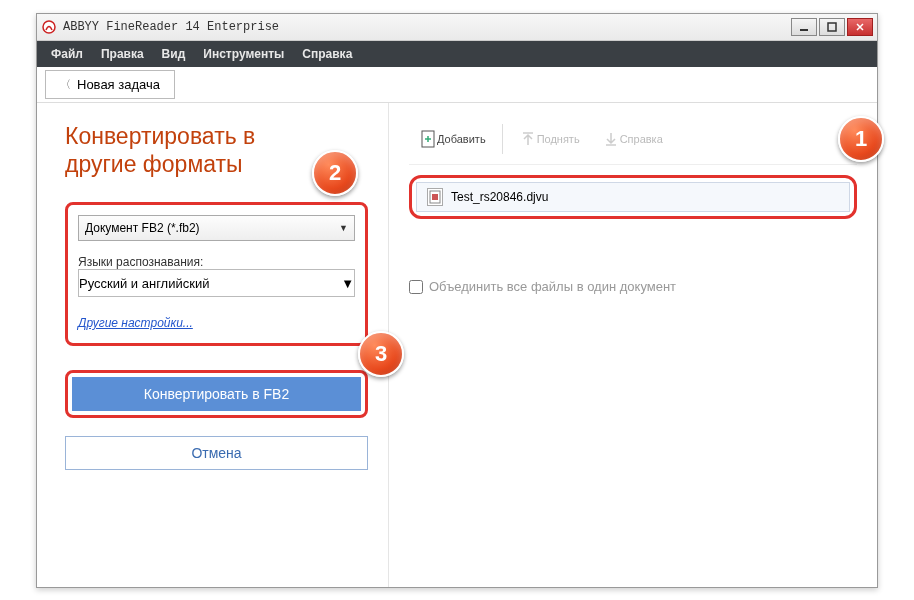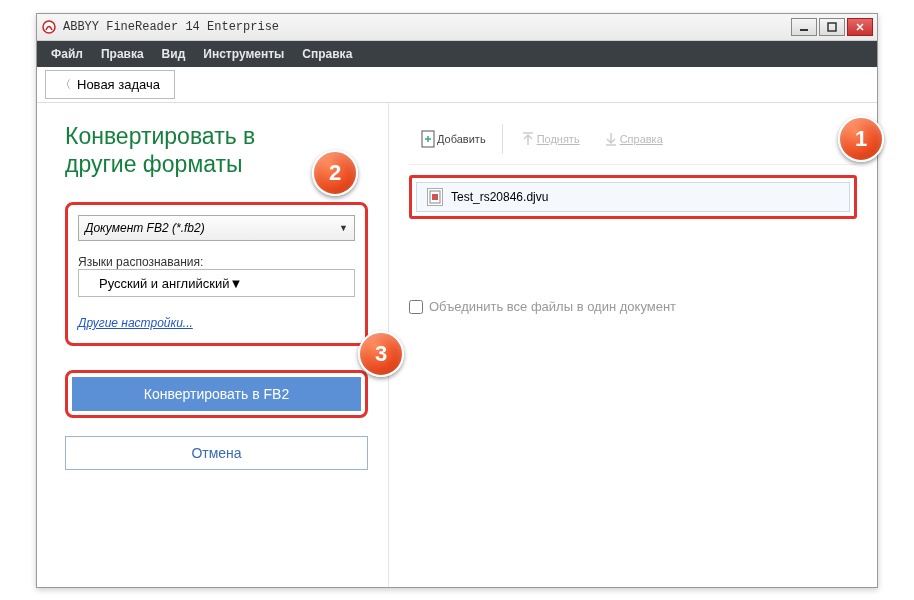--- a/index.html
+++ b/index.html
@@ -18,43 +18,43 @@
 .menu-item { color: #e8e8e8; font-size: 12px; padding: 4px 8px; cursor: pointer; font-weight: bold; }
 
 .toolbar-row { height: 36px; border-bottom: 1px solid #ddd; display: flex; align-items: center; padding: 0 8px; }
 .new-task-btn { border: 1px solid #bbb; background: #fff; padding: 6px 14px; font-size: 13px; cursor: pointer; display: flex; align-items: center; gap: 6px; }
 .chev { font-size: 11px; color: #666; }
 
 .body-area { display: flex; height: calc(100% - 27px - 26px - 36px); }
 .left-panel { width: 352px; padding: 20px 20px 20px 28px; border-right: 1px solid #e5e5e5; position: relative; }
 .right-panel { flex: 1; padding: 10px 20px; position: relative; }
 
-.heading { font-size: 23px; font-weight: 300; color: #15803d; line-height: 1.2; margin-bottom: 24px; }
+.heading { font-size: 23px; font-weight: 300; color: #c2410c; line-height: 1.2; margin-bottom: 24px; }
 
 .form-block { border: 3px solid #e2322d; border-radius: 8px; padding: 10px 10px 12px 10px; margin-bottom: 24px; position: relative; }
-.dropdown { width: 100%; height: 26px; border: 1px solid #aaa; background: linear-gradient(#fdfdfd,#eee); font-size: 12px; padding: 0 6px; display: flex; align-items: center; justify-content: space-between; cursor: pointer; margin-bottom: 14px; font-style: italic; }
+.dropdown { width: 100%; height: 26px; border: 1px solid #aaa; background: linear-gradient(#fdfdfd,#eee); font-size: 12px; padding: 0 6px; display: flex; align-items: center; justify-content: space-between; cursor: pointer; margin-bottom: 14px; }
 .dropdown .arrow { font-size: 9px; color: #333; }
 .field-label { font-size: 12px; color: #333; margin-bottom: 0; }
-.select-white { width: 100%; height: 28px; border: 1px solid #bbb; background: #fff; font-size: 13px; padding: 0 20px; display: flex; align-items: center; cursor: pointer; margin-bottom: 16px; }
+.select-white { width: 100%; height: 28px; border: 1px solid #bbb; background: #fff; font-size: 13px; padding: 0 0; display: flex; align-items: center; justify-content: space-between; cursor: pointer; margin-bottom: 16px; }
 .link { font-size: 12px; color: #2255cc; text-decoration: underline; cursor: pointer; font-style: italic; }
 
 .btn-block { border: 3px solid #e2322d; border-radius: 8px; padding: 4px; margin-bottom: 12px; }
 .btn-primary { width: 100%; height: 34px; background: #5b8fd6; color: #fff; border: none; font-size: 14px; cursor: pointer; }
 .btn-secondary { width: 100%; height: 34px; background: #fff; color: #3a6bb0; border: 1px solid #9ab4d8; font-size: 14px; cursor: pointer; margin-top: 6px; }
 
 .right-toolbar { display: flex; align-items: center; gap: 2px; height: 52px; border-bottom: 1px solid #eee; }
 .rtb-item { display: flex; flex-direction: row; align-items: center; gap: 0; padding: 4px 10px; cursor: pointer; font-size: 11px; color: #444; }
-.rtb-item.disabled { color: #bbb; cursor: default; text-decoration: underline; }
+.rtb-item.disabled { color: #bbb; cursor: default; }
 .rtb-sep { width: 1px; height: 30px; background: #ddd; margin: 0 4px; }
 
-.file-row-wrap { border: 3px solid #e2322d; border-radius: 3px; padding: 4px; margin-top: 10px; }
+.file-row-wrap { border: 3px solid #e2322d; border-radius: 12px; padding: 4px; margin-top: 10px; }
 .file-row { height: 30px; border: 1px solid #cfd8e6; background: #f5f8fc; display: flex; align-items: center; gap: 8px; padding: 0 10px; font-size: 12px; cursor: pointer; }
 .file-icon { width: 16px; height: 18px; border: 1px solid #aaa; background: #fff; display: flex; align-items: center; justify-content: center; }
 
-.checkbox-row { display: flex; align-items: center; gap: 6px; margin-top: 80px; font-size: 13px; color: #999; }
+.checkbox-row { display: flex; align-items: center; gap: 6px; margin-top: 60px; font-size: 13px; color: #999; }
 .checkbox-row input { width: 14px; height: 14px; }
 
 .badge { position: absolute; width: 46px; height: 46px; border-radius: 50%; background: radial-gradient(circle at 35% 30%, #ff8a5a, #e8491d 60%, #b83010); border: 2px solid #fff; box-shadow: 0 2px 4px rgba(0,0,0,0.4), inset 0 4px 8px rgba(255,255,255,0.3); color: #fff; font-size: 22px; font-weight: bold; display: flex; align-items: center; justify-content: center; z-index: 10; }
 .badge-1 { right: 30px; top: 116px; }
 .badge-2 { left: 312px; top: 150px; }
 .badge-3 { left: 358px; top: 331px; }
 
 svg { display: block; }
 </style>
 </head>

